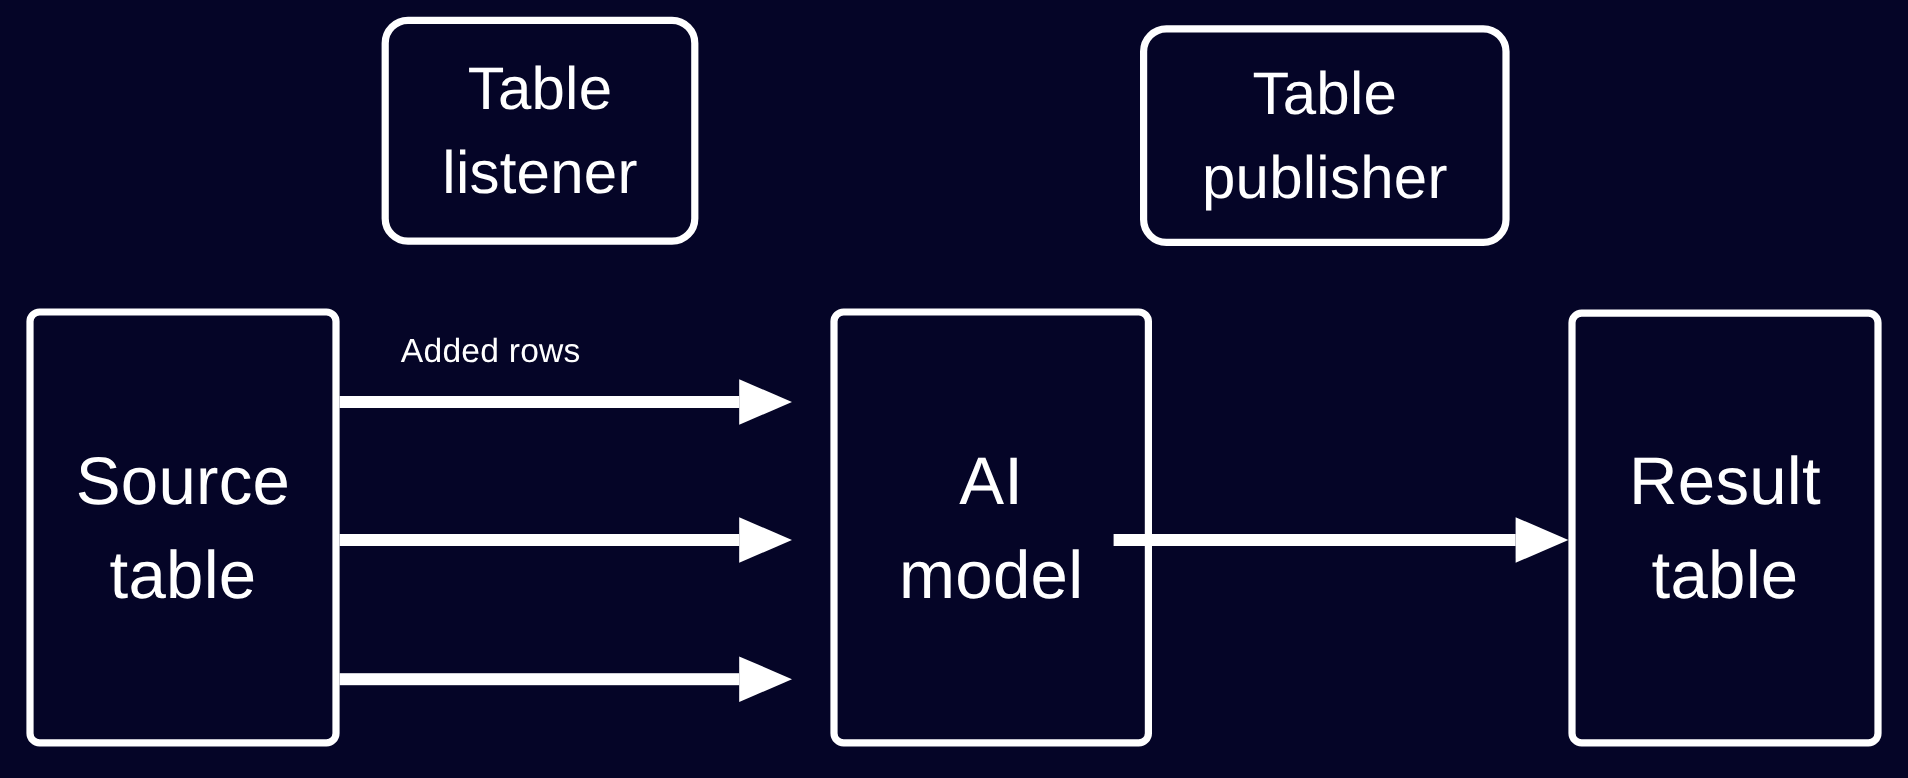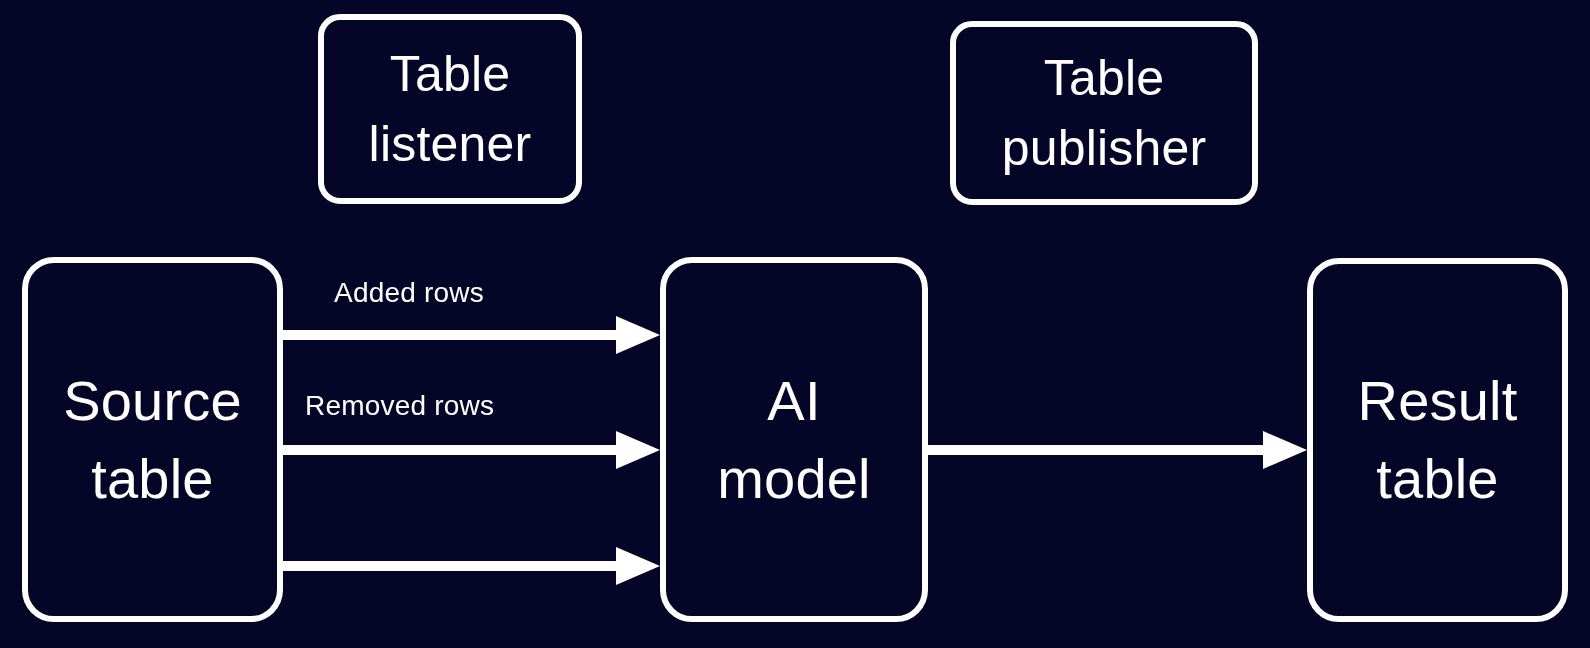--- a/index.html
+++ b/index.html
@@ -31,30 +31,30 @@
     text-align: center;
     white-space: pre-line;
     letter-spacing: 0.2px;
   }
   .node.small {
     border-radius: 22px;
     font-size: 50px;
     line-height: 70px;
   }
   .node.big {
-    border-radius: 32px;
+    border-radius: 11px;
     font-size: 56px;
     line-height: 78px;
   }
 
   
   #node-table-listener  { left: 318px; top: 14px;  width: 264px; height: 190px; }
   #node-table-publisher { left: 950px; top: 21px;  width: 308px; height: 184px; }
   #node-source-table    { left: 22px;  top: 257px; width: 261px; height: 365px; }
-  #node-ai-model        { left: 660px; top: 257px; width: 268px; height: 365px; }
+  #node-ai-model        { left: 692px; top: 257px; width: 268px; height: 365px; }
   #node-result-table    { left: 1307px;top: 258px; width: 261px; height: 364px; }
 
   
   .edge {
     position: absolute;
     height: 0;
   }
   .edge .shaft {
     position: absolute;
     left: 0;
@@ -115,21 +115,20 @@
   <div class="edge" style="left:283px; top:335px; width:377px;">
     <div class="shaft" style="width:333px;"></div>
     <div class="head" style="left:333px;"></div>
   </div>
   <div class="edge-label" style="left:334px; top:274px;">Added rows</div>
 
   <div class="edge" style="left:283px; top:450px; width:377px;">
     <div class="shaft" style="width:333px;"></div>
     <div class="head" style="left:333px;"></div>
   </div>
-  <div class="edge-label" style="left:305px; top:387px;">Removed rows</div>
 
   <div class="edge" style="left:283px; top:566px; width:377px;">
     <div class="shaft" style="width:333px;"></div>
     <div class="head" style="left:333px;"></div>
   </div>
 
   <div class="edge" style="left:928px; top:450px; width:379px;">
     <div class="shaft" style="width:335px;"></div>
     <div class="head" style="left:335px;"></div>
   </div>

